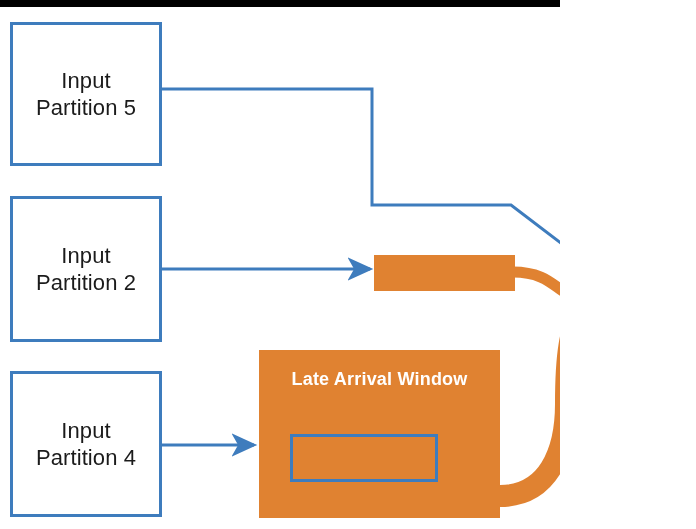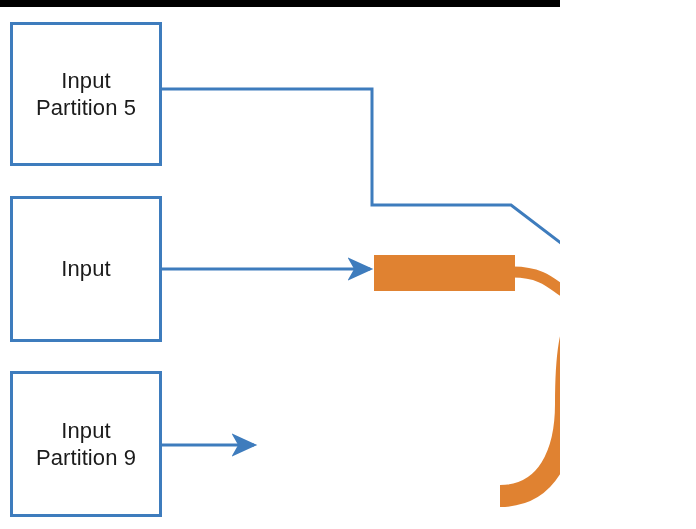--- a/index.html
+++ b/index.html
@@ -123,32 +123,37 @@
   <div class="input-box" id="box-p1">
     <div>
       <span>Input</span><br>
       <span>Partition 5</span>
     </div>
   </div>
 
   <div class="input-box" id="box-p2">
     <div>
       <span>Input</span><br>
+      <span>Partition 2</span>
     </div>
   </div>
 
   <div class="input-box" id="box-p3">
     <div>
       <span>Input</span><br>
-      <span>Partition 9</span>
+      <span>Partition 4</span>
     </div>
   </div>
 
   <div class="orange-bar"></div>
 
+  <div class="late-window">
+    <div class="late-window-title">Late Arrival Window</div>
+    <div class="late-window-slot"></div>
+  </div>
 
   <div class="output-box"></div>
 
   <svg class="overlay" viewBox="0 0 696 529">
     <defs>
       <marker id="blueArrow" markerWidth="9" markerHeight="9" refX="7.5" refY="4.5" orient="auto" markerUnits="strokeWidth">
         <path d="M0,0.6 L8.6,4.5 L0,8.4 L2.2,4.5 Z" fill="#3e7cbd"></path>
       </marker>
     </defs>
 

